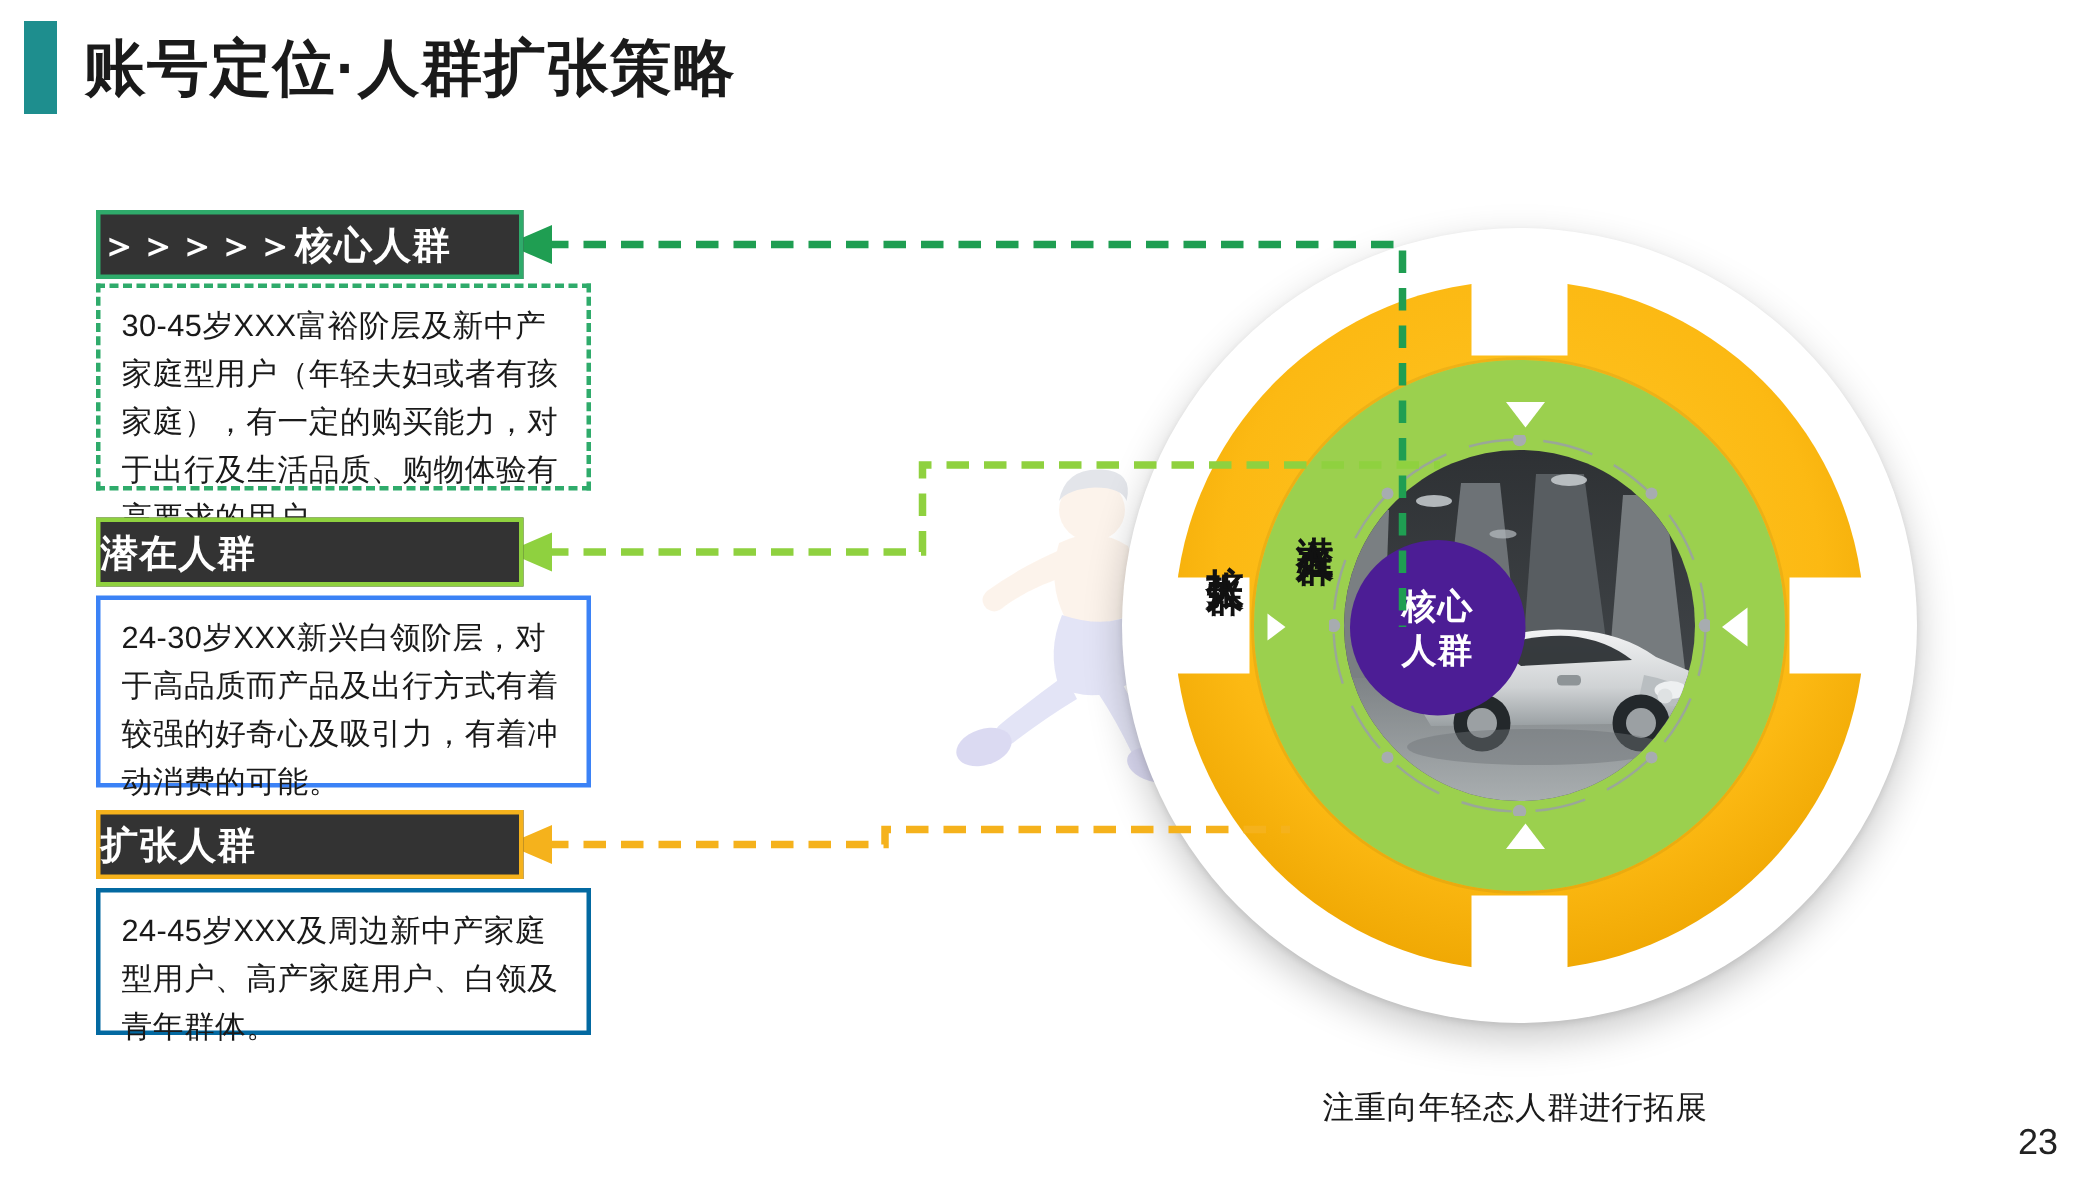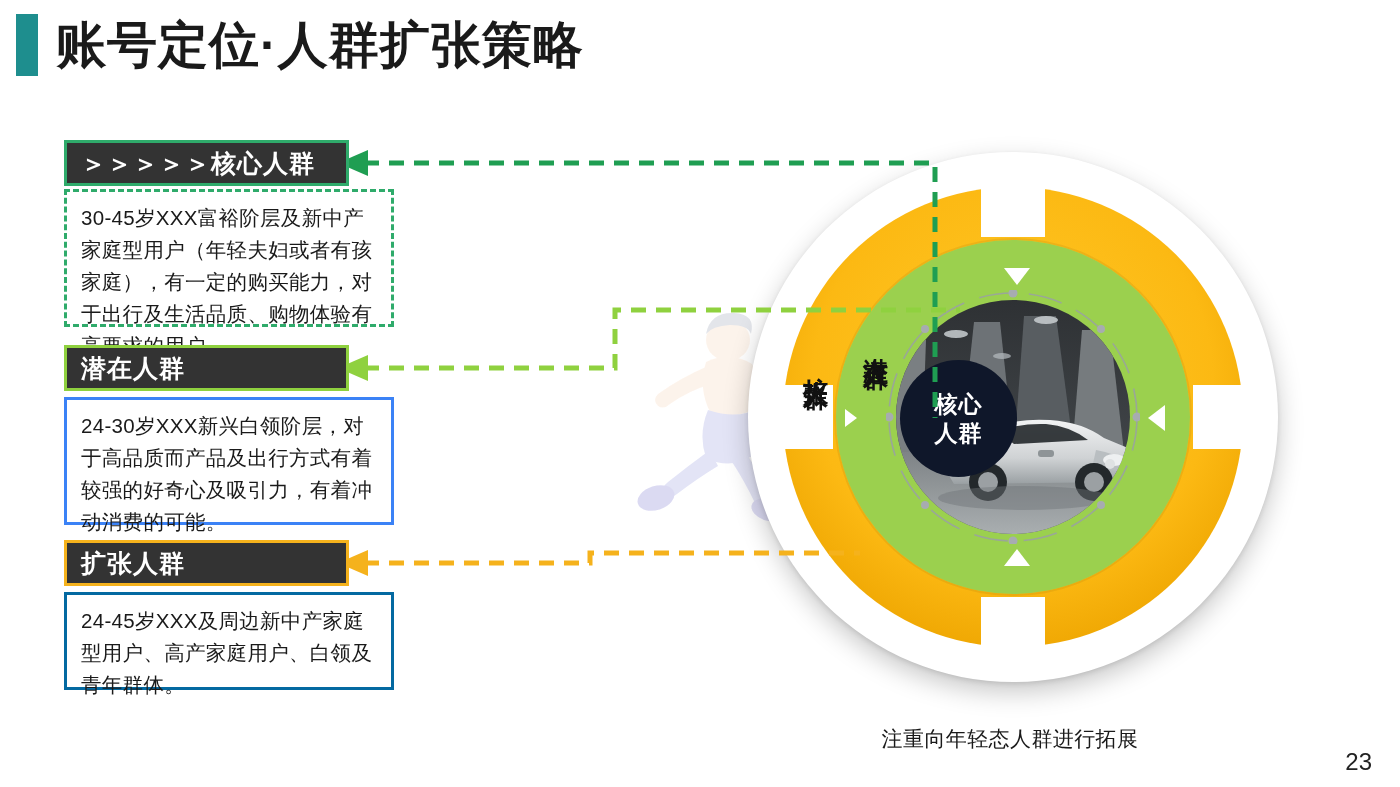--- a/index.html
+++ b/index.html
@@ -7,28 +7,28 @@
     width: 1400px; height: 787px;
     background: #ffffff;
     font-family: "Liberation Sans", "DejaVu Sans", sans-serif;
     overflow: hidden;
   }
   #slide { position: relative; width: 1400px; height: 787px; background:#fff; }
 
   
   #title-row { position: absolute; left: 16px; top: 14px; display: flex; align-items: center; }
   #title-accent { width: 22px; height: 62px; background: #1e8e8e; margin-right: 18px; }
-  #title-text { font-size: 50px; font-weight: 700; color: #1a1a1a; letter-spacing: 1px;
+  #title-text { font-size: 41px; font-weight: 700; color: #1a1a1a; letter-spacing: 1px;
                 line-height: 62px; white-space: nowrap; }
 
   
   .card-header {
     position: absolute; left: 64px; width: 285px; height: 46px;
     background: #333333; color: #ffffff; display: flex; align-items: center;
-    padding-left: 14px; font-size: 25px; font-weight: 700; letter-spacing: 1px;
+    padding-left: 0; font-size: 25px; font-weight: 700; letter-spacing: 1px;
     white-space: nowrap;
   }
   .card-body {
     position: absolute; left: 64px; width: 330px;
     background: #ffffff; color: #1a1a1a;
     padding: 10px 12px 10px 14px;
     font-size: 20.5px; line-height: 32px; letter-spacing: 0.3px;
   }
   #hdr-core   { top: 140px; border: 3px solid #2fab6b; }
   #body-core  { top: 189px; height: 138px; border: 3px dashed #2fab6b; }
@@ -63,21 +63,21 @@
   #photo-circle {
     position: absolute; left: 148px; top: 148px; width: 234px; height: 234px;
     border-radius: 50%; overflow: hidden;
   }
   #photo-circle svg { display: block; }
   #dash-ring {
     position: absolute; left: 138px; top: 138px; width: 254px; height: 254px;
   }
   #core-circle {
     position: absolute; left: 152px; top: 208px; width: 117px; height: 117px;
-    border-radius: 50%; background: #0f172a;
+    border-radius: 50%; background: #4c1d95;
     display: flex; flex-direction: column; align-items: center; justify-content: center;
     color: #ffffff; font-size: 23px; font-weight: 700; line-height: 29px; letter-spacing: 1px; font-family: Liberation Serif, serif;
   }
 
   .ring-label {
     position: absolute;
     writing-mode: vertical-rl;
     font-size: 25px; font-weight: 700; color: #111111;
     letter-spacing: 3px; line-height: 27px;
   }

